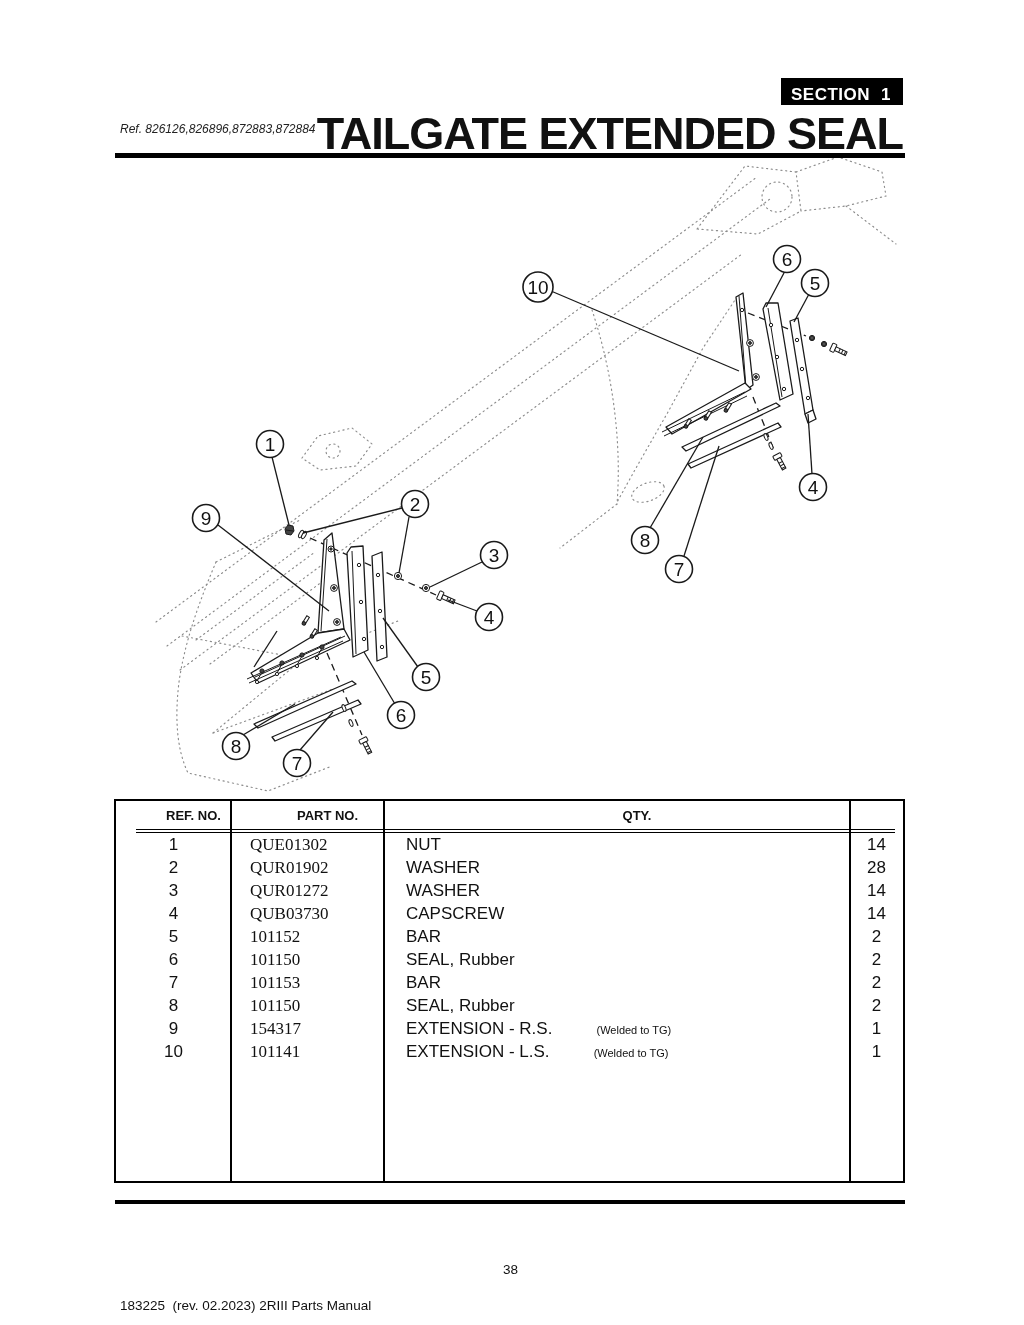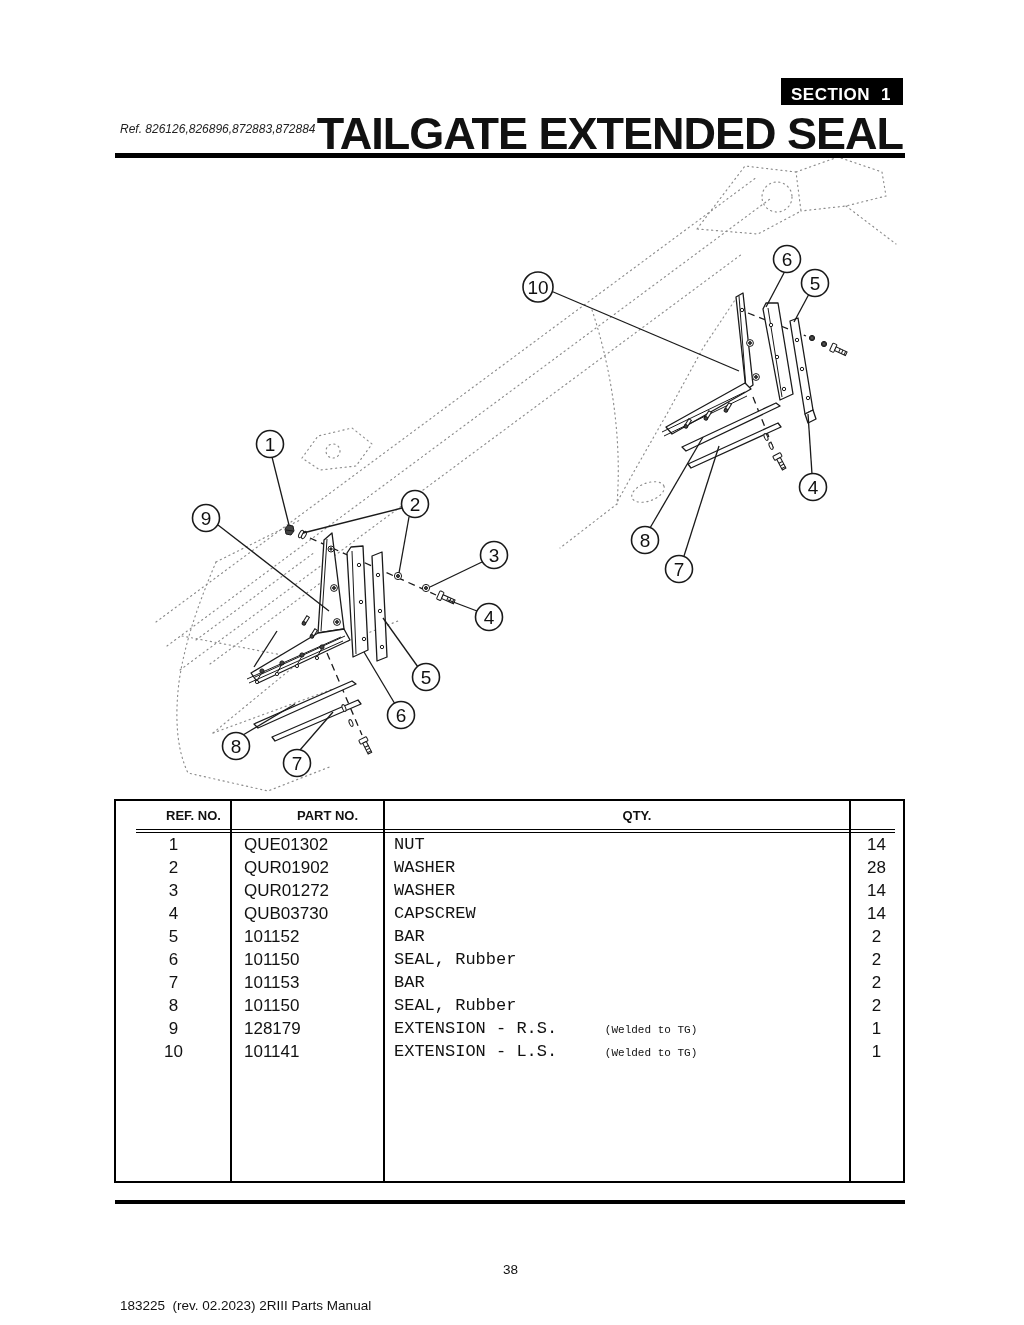--- a/index.html
+++ b/index.html
@@ -48,22 +48,22 @@
     display:grid;grid-template-columns:115px 153px 466px 53px;
     border-bottom:4px double #000;font-weight:bold;font-size:13px;margin-left:20px;
   }
   .thead .hcell{display:flex;align-items:center;justify-content:center;}
   .tbody{position:absolute;left:0;right:0;top:32px;}
   .trow{
     display:grid;grid-template-columns:115px 153px 466px 53px;height:23px;
     font-size:17px;line-height:23px;
   }
   .cell-ref{text-align:center;}
-  .cell-part{padding-left:13px;}
-  .cell-desc{padding-left:10px;white-space:nowrap;font-family:Liberation Mono, monospace;}
+  .cell-part{padding-left:19px;font-family:Liberation Serif, serif;}
+  .cell-desc{padding-left:22px;white-space:nowrap;}
   .cell-qty{text-align:center;}
   .desc-note{font-size:11px;margin-left:41px;}
   
   .footer-left{position:absolute;left:120px;top:1262px;font-size:13.5px;white-space:pre;margin-top:36px;}
   .footer-page{position:absolute;left:503px;top:1262px;font-size:13.5px;}
 </style>
 </head>
 <body>
 
 <div class="page">
@@ -416,21 +416,21 @@
           <div class="cell-qty">2</div>
         </div>
         <div class="trow">
           <div class="cell-ref">8</div>
           <div class="cell-part">101150</div>
           <div class="cell-desc">SEAL, Rubber</div>
           <div class="cell-qty">2</div>
         </div>
         <div class="trow">
           <div class="cell-ref">9</div>
-          <div class="cell-part">128179</div>
+          <div class="cell-part">154317</div>
           <div class="cell-desc">EXTENSION - R.S.<span class="desc-note"> (Welded to TG)</span></div>
           <div class="cell-qty">1</div>
         </div>
         <div class="trow">
           <div class="cell-ref">10</div>
           <div class="cell-part">101141</div>
           <div class="cell-desc">EXTENSION - L.S.<span class="desc-note"> (Welded to TG)</span></div>
           <div class="cell-qty">1</div>
         </div>
       </div>

